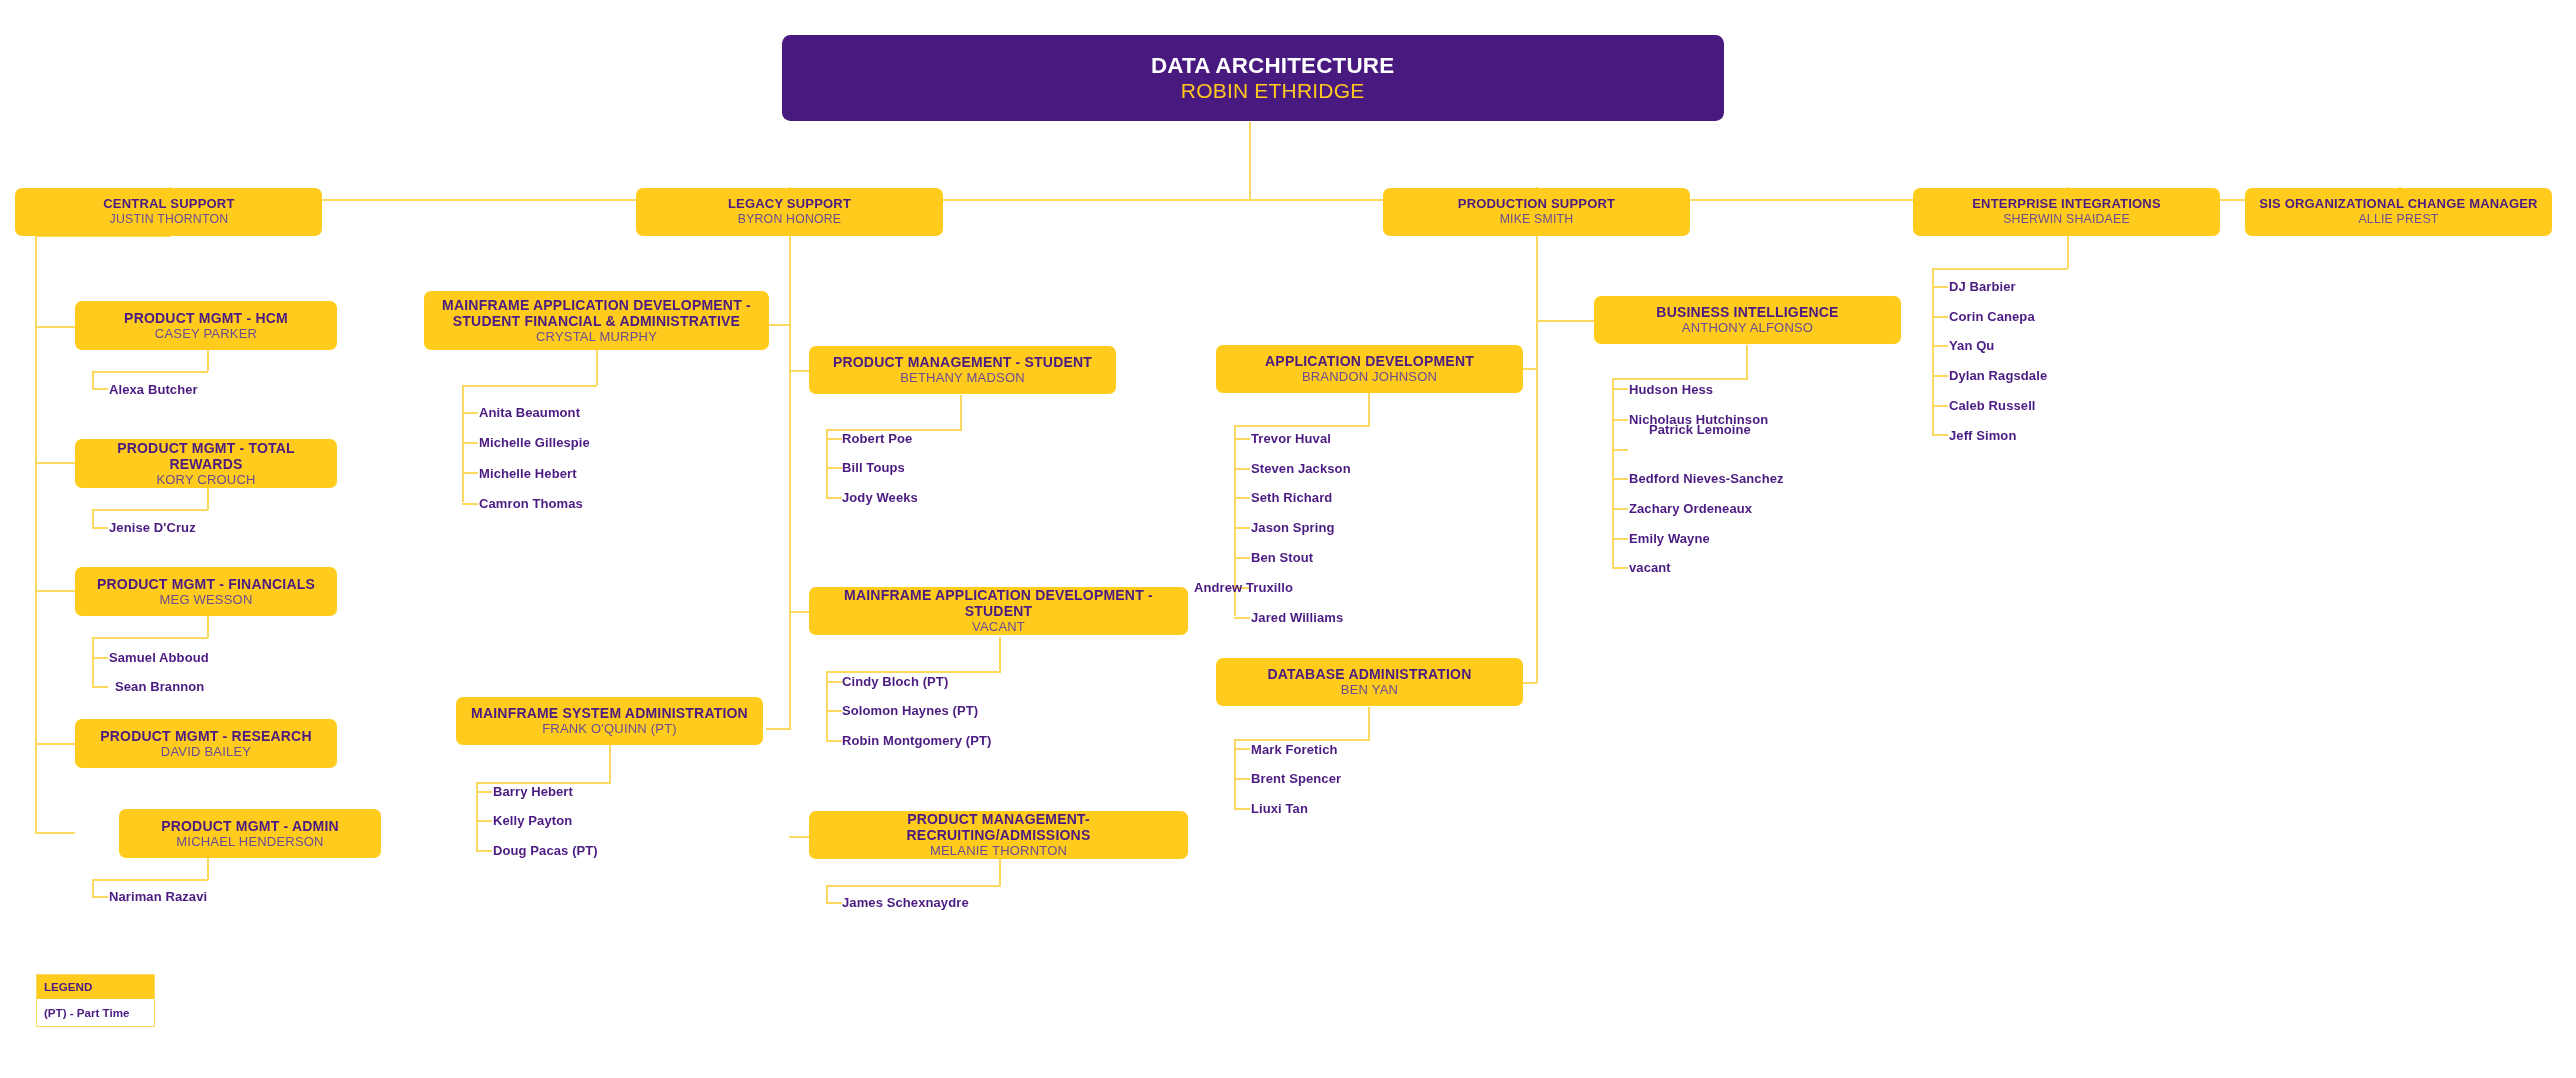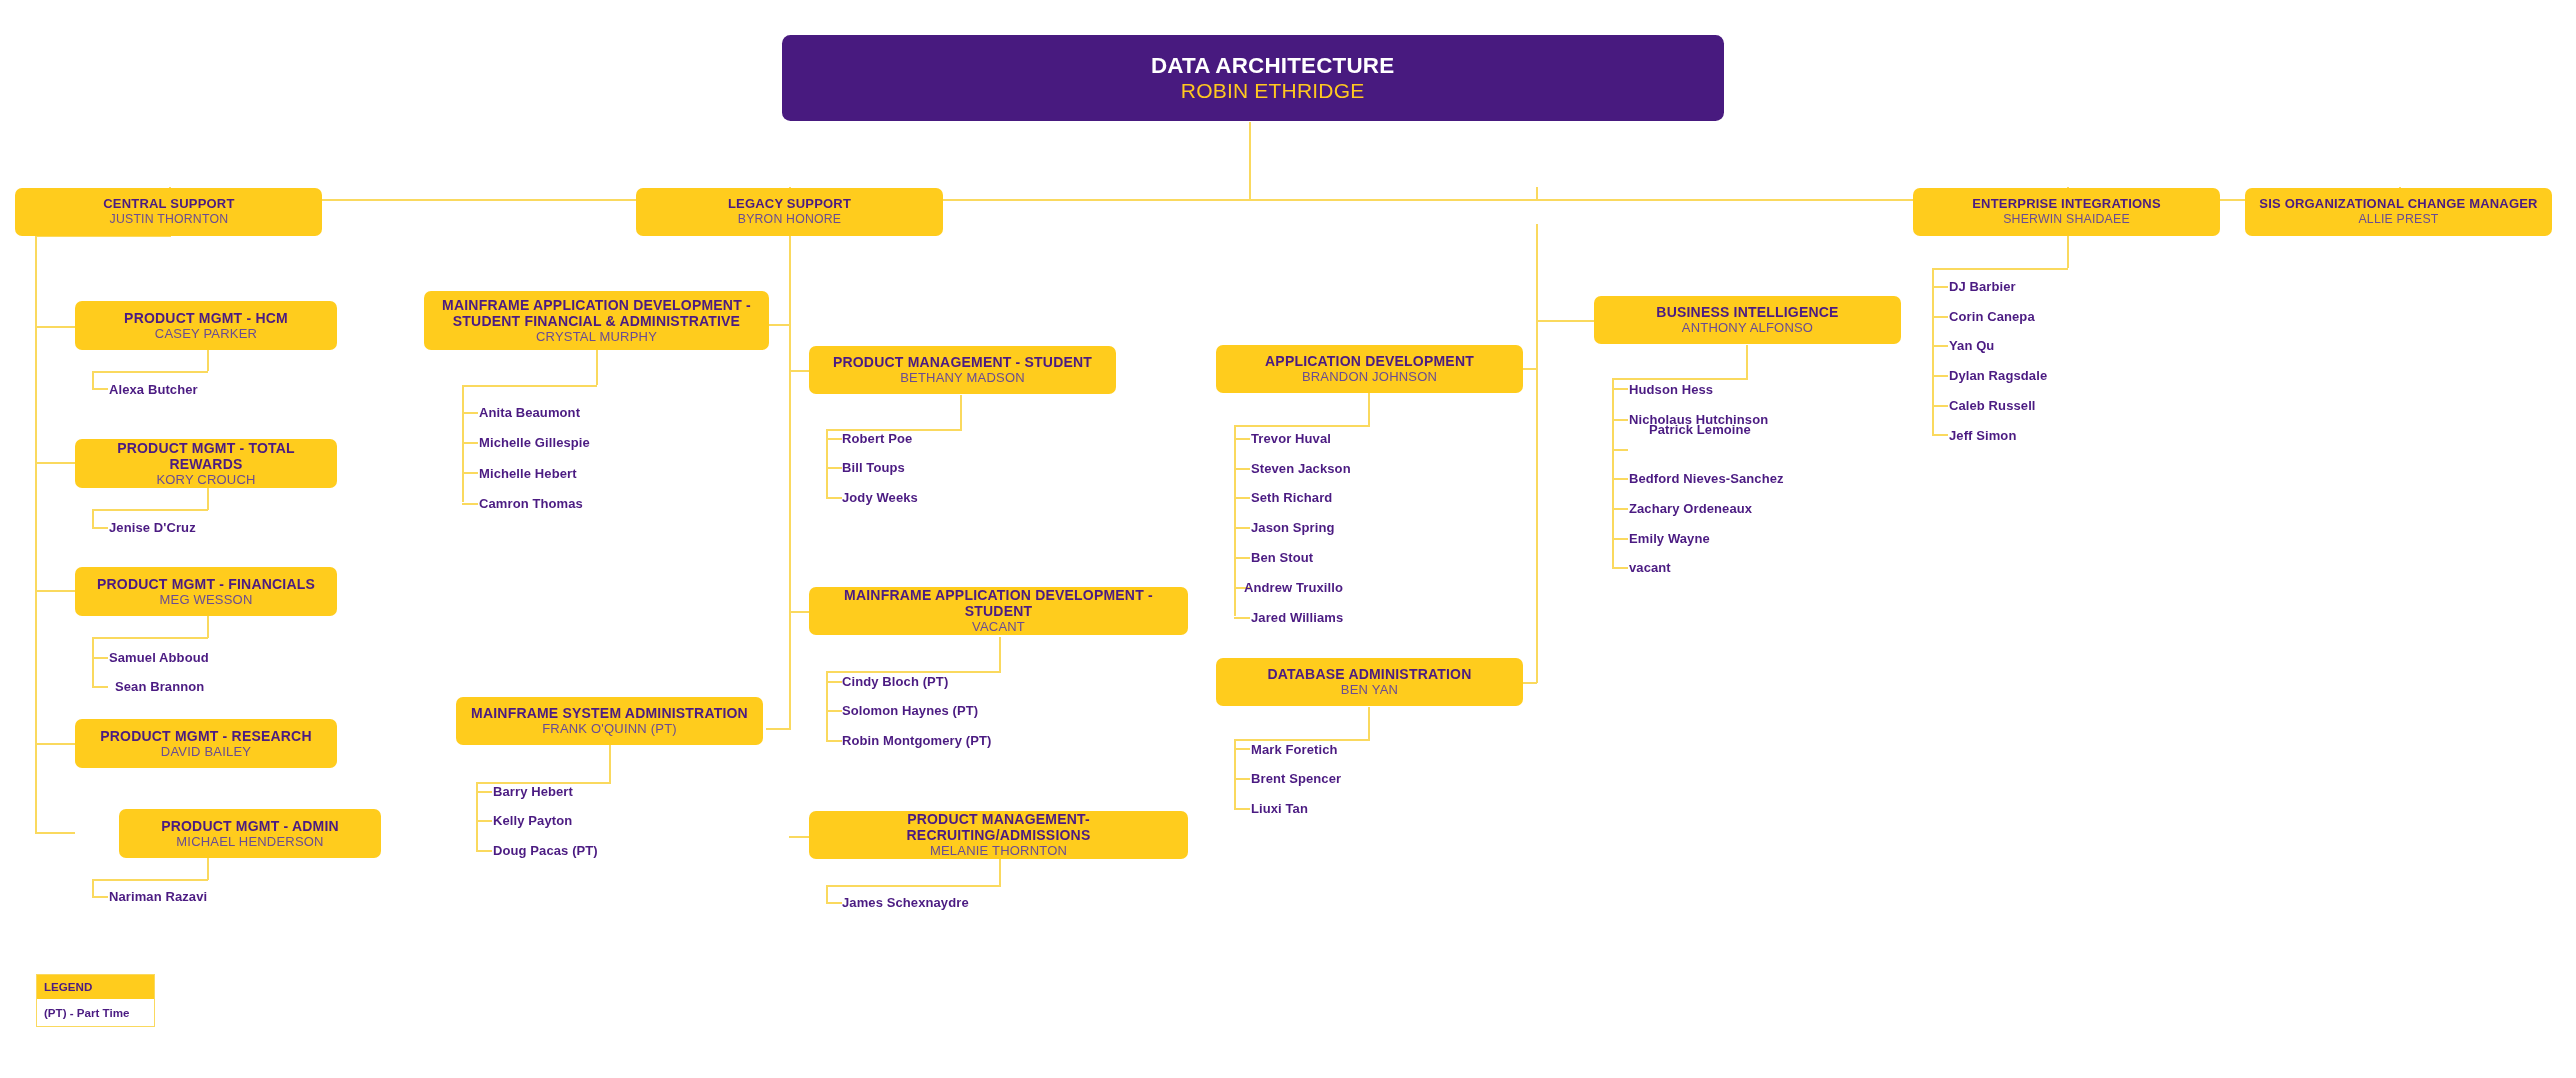--- a/index.html
+++ b/index.html
@@ -225,20 +225,24 @@
   <div class="box dept" style="left:15.4px; top:188px; width:307px; height:48px;">
     <div class="t">CENTRAL SUPPORT</div>
     <div class="s">JUSTIN THORNTON</div>
   </div>
 
   <div class="box dept" style="left:636px; top:188px; width:307px; height:48px;">
     <div class="t">LEGACY SUPPORT</div>
     <div class="s">BYRON HONORE</div>
   </div>
 
+  <div class="box dept" style="left:1383px; top:188px; width:307px; height:48px;">
+    <div class="t">PRODUCTION SUPPORT</div>
+    <div class="s">MIKE SMITH</div>
+  </div>
 
   <div class="box dept" style="left:1913px; top:188px; width:307px; height:48px;">
     <div class="t">ENTERPRISE INTEGRATIONS</div>
     <div class="s">SHERWIN SHAIDAEE</div>
   </div>
 
   <div class="box dept" style="left:2245px; top:188px; width:307px; height:48px;">
     <div class="t">SIS ORGANIZATIONAL CHANGE MANAGER</div>
     <div class="s">ALLIE PREST</div>
   </div>
@@ -331,21 +335,21 @@
   <div class="leaf" style="left:842px; top:703px;">Solomon Haynes (PT)</div>
   <div class="leaf" style="left:842px; top:733px;">Robin Montgomery (PT)</div>
 
   <div class="leaf" style="left:842px; top:895px;">James Schexnaydre</div>
 
   <div class="leaf" style="left:1251px; top:431px;">Trevor Huval</div>
   <div class="leaf" style="left:1251px; top:461px;">Steven Jackson</div>
   <div class="leaf" style="left:1251px; top:490px;">Seth Richard</div>
   <div class="leaf" style="left:1251px; top:520px;">Jason Spring</div>
   <div class="leaf" style="left:1251px; top:550px;">Ben Stout</div>
-  <div class="leaf" style="left:1244px; top:580px;">Andrew Truxillo</div>
+  <div class="leaf" style="left:1194px; top:580px;">Andrew Truxillo</div>
   <div class="leaf" style="left:1251px; top:610px;">Jared Williams</div>
 
   <div class="leaf" style="left:1251px; top:742px;">Mark Foretich</div>
   <div class="leaf" style="left:1251px; top:771px;">Brent Spencer</div>
   <div class="leaf" style="left:1251px; top:801px;">Liuxi Tan</div>
 
   <div class="leaf" style="left:1629px; top:382px;">Hudson Hess</div>
   <div class="leaf" style="left:1629px; top:412px;">Nicholaus Hutchinson</div>
   <div class="leaf" style="left:1629px; top:422px;margin-left:20px;">Patrick Lemoine</div>
   <div class="leaf" style="left:1629px; top:471px;">Bedford Nieves-Sanchez</div>

